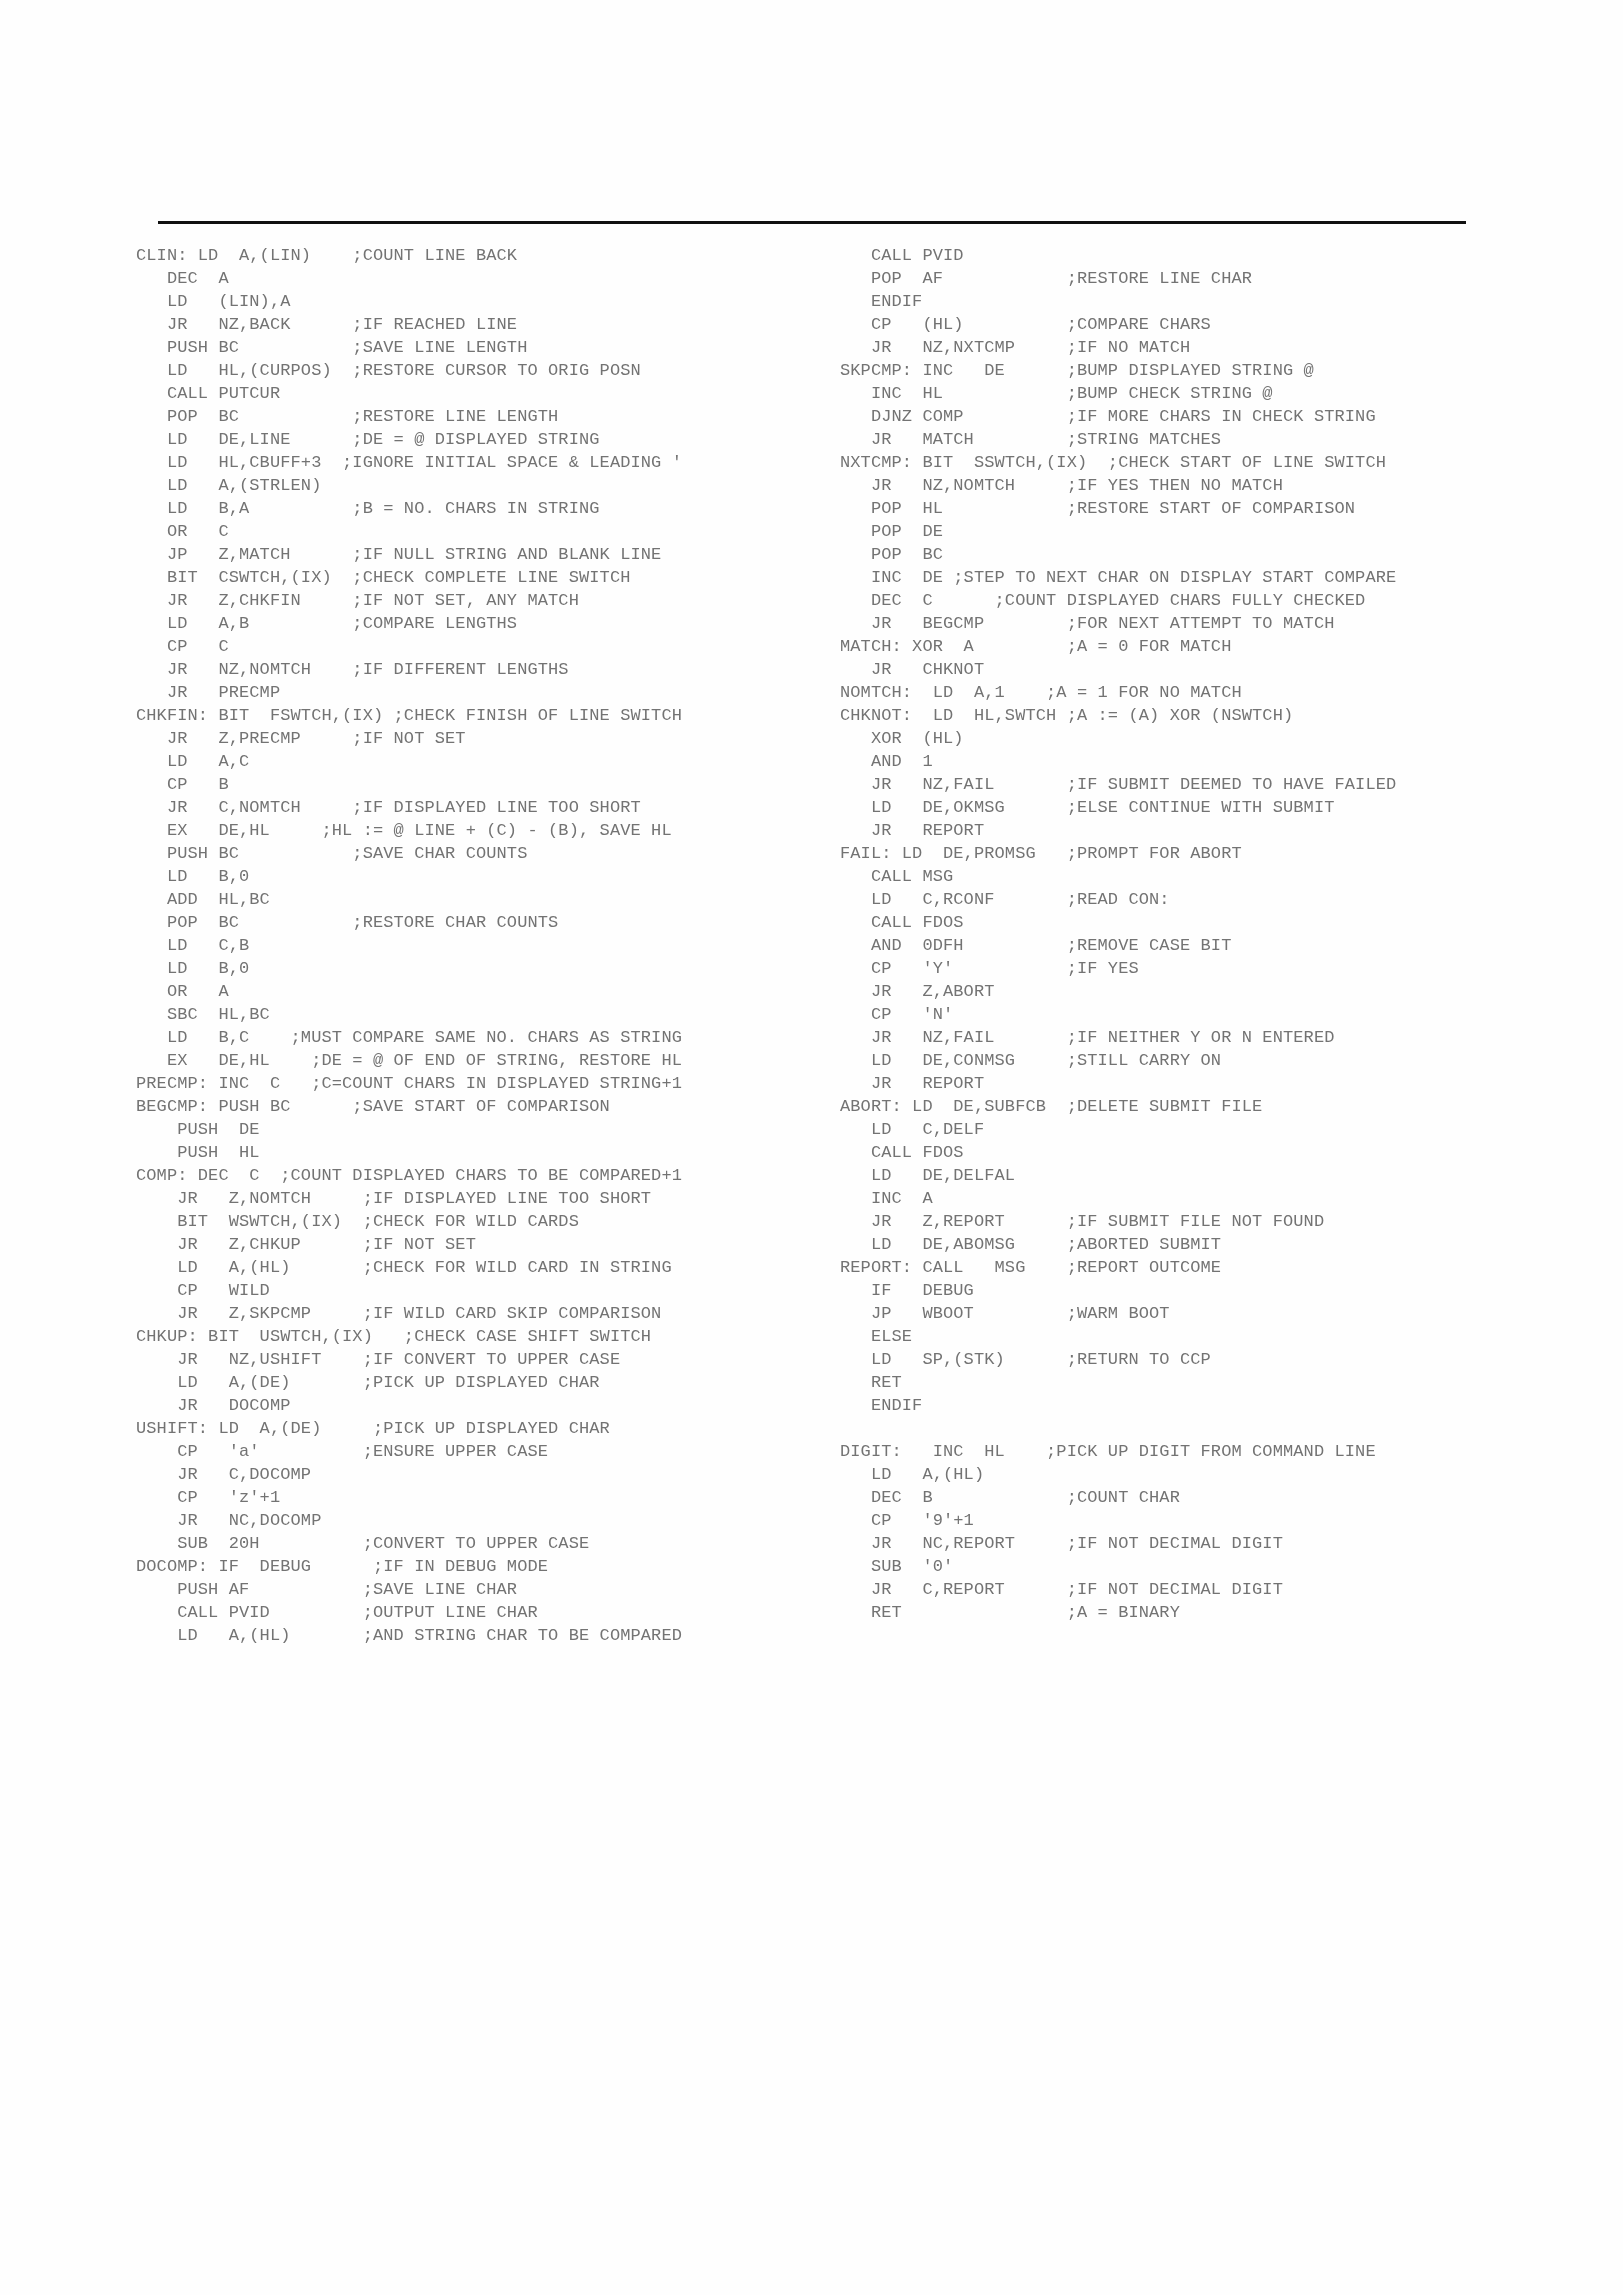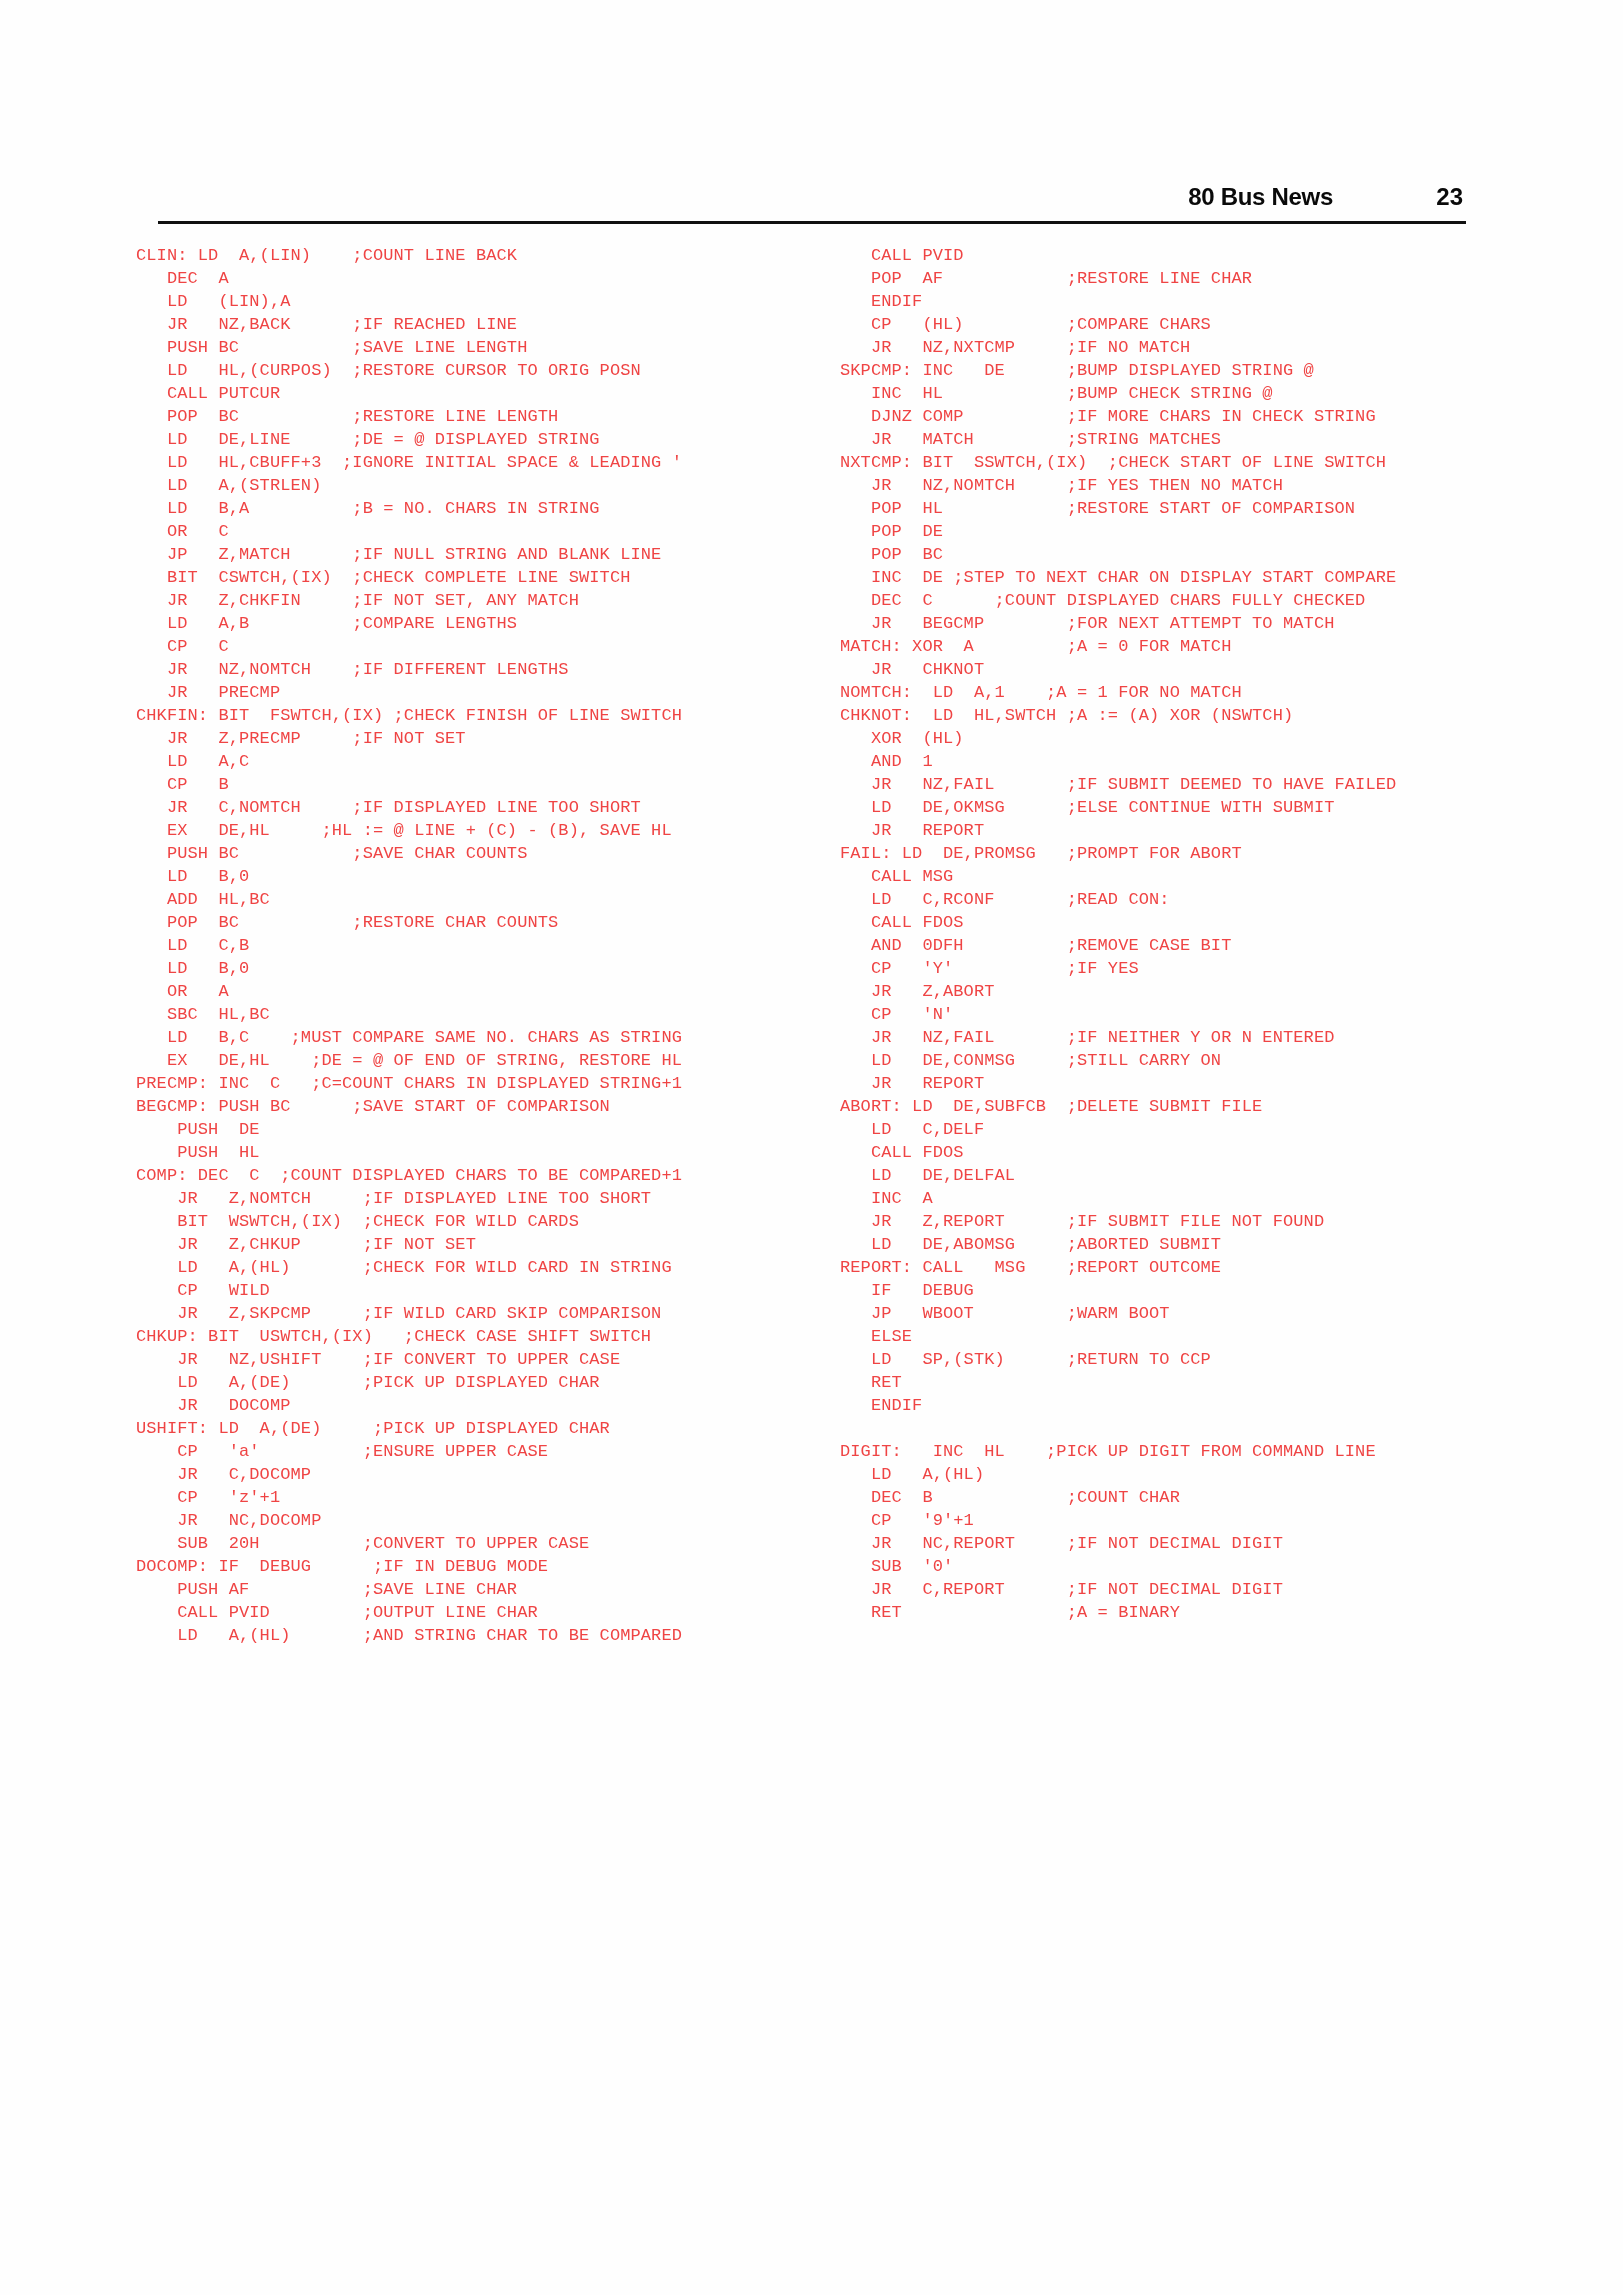--- a/index.html
+++ b/index.html
@@ -76,38 +76,34 @@
   .col-right { left: 840px; width: 708px; }
 
   .code {
     margin: 0;
     padding: 0;
     font-family: "Liberation Mono", "DejaVu Sans Mono", monospace;
     font-size: 17px;
     line-height: 23px;
     letter-spacing: 0.1px;
     white-space: pre;
-    color: #ef4444;
+    color: #737373;
   }
   .code .ln {
     display: block;
     height: 23px;
     white-space: pre;
   }
   .code .ln.blank { color: transparent; }
 </style>
 </head>
 <body>
 
 <div class="page">
 
-  <div class="running-head">
-    <div class="rh-title">80 Bus News</div>
-    <div class="rh-pageno">23</div>
-  </div>
 
   <div class="rule"></div>
 
   <div class="columns">
 
     <div class="col col-left">
       <pre class="code"><span class="ln">CLIN: LD  A,(LIN)    ;COUNT LINE BACK</span><span class="ln">   DEC  A</span><span class="ln">   LD   (LIN),A</span><span class="ln">   JR   NZ,BACK      ;IF REACHED LINE</span><span class="ln">   PUSH BC           ;SAVE LINE LENGTH</span><span class="ln">   LD   HL,(CURPOS)  ;RESTORE CURSOR TO ORIG POSN</span><span class="ln">   CALL PUTCUR</span><span class="ln">   POP  BC           ;RESTORE LINE LENGTH</span><span class="ln">   LD   DE,LINE      ;DE = @ DISPLAYED STRING</span><span class="ln">   LD   HL,CBUFF+3  ;IGNORE INITIAL SPACE &amp; LEADING '</span><span class="ln">   LD   A,(STRLEN)</span><span class="ln">   LD   B,A          ;B = NO. CHARS IN STRING</span><span class="ln">   OR   C</span><span class="ln">   JP   Z,MATCH      ;IF NULL STRING AND BLANK LINE</span><span class="ln">   BIT  CSWTCH,(IX)  ;CHECK COMPLETE LINE SWITCH</span><span class="ln">   JR   Z,CHKFIN     ;IF NOT SET, ANY MATCH</span><span class="ln">   LD   A,B          ;COMPARE LENGTHS</span><span class="ln">   CP   C</span><span class="ln">   JR   NZ,NOMTCH    ;IF DIFFERENT LENGTHS</span><span class="ln">   JR   PRECMP</span><span class="ln">CHKFIN: BIT  FSWTCH,(IX) ;CHECK FINISH OF LINE SWITCH</span><span class="ln">   JR   Z,PRECMP     ;IF NOT SET</span><span class="ln">   LD   A,C</span><span class="ln">   CP   B</span><span class="ln">   JR   C,NOMTCH     ;IF DISPLAYED LINE TOO SHORT</span><span class="ln">   EX   DE,HL     ;HL := @ LINE + (C) - (B), SAVE HL</span><span class="ln">   PUSH BC           ;SAVE CHAR COUNTS</span><span class="ln">   LD   B,0</span><span class="ln">   ADD  HL,BC</span><span class="ln">   POP  BC           ;RESTORE CHAR COUNTS</span><span class="ln">   LD   C,B</span><span class="ln">   LD   B,0</span><span class="ln">   OR   A</span><span class="ln">   SBC  HL,BC</span><span class="ln">   LD   B,C    ;MUST COMPARE SAME NO. CHARS AS STRING</span><span class="ln">   EX   DE,HL    ;DE = @ OF END OF STRING, RESTORE HL</span><span class="ln">PRECMP: INC  C   ;C=COUNT CHARS IN DISPLAYED STRING+1</span><span class="ln">BEGCMP: PUSH BC      ;SAVE START OF COMPARISON</span><span class="ln">    PUSH  DE</span><span class="ln">    PUSH  HL</span><span class="ln">COMP: DEC  C  ;COUNT DISPLAYED CHARS TO BE COMPARED+1</span><span class="ln">    JR   Z,NOMTCH     ;IF DISPLAYED LINE TOO SHORT</span><span class="ln">    BIT  WSWTCH,(IX)  ;CHECK FOR WILD CARDS</span><span class="ln">    JR   Z,CHKUP      ;IF NOT SET</span><span class="ln">    LD   A,(HL)       ;CHECK FOR WILD CARD IN STRING</span><span class="ln">    CP   WILD</span><span class="ln">    JR   Z,SKPCMP     ;IF WILD CARD SKIP COMPARISON</span><span class="ln">CHKUP: BIT  USWTCH,(IX)   ;CHECK CASE SHIFT SWITCH</span><span class="ln">    JR   NZ,USHIFT    ;IF CONVERT TO UPPER CASE</span><span class="ln">    LD   A,(DE)       ;PICK UP DISPLAYED CHAR</span><span class="ln">    JR   DOCOMP</span><span class="ln">USHIFT: LD  A,(DE)     ;PICK UP DISPLAYED CHAR</span><span class="ln">    CP   'a'          ;ENSURE UPPER CASE</span><span class="ln">    JR   C,DOCOMP</span><span class="ln">    CP   'z'+1</span><span class="ln">    JR   NC,DOCOMP</span><span class="ln">    SUB  20H          ;CONVERT TO UPPER CASE</span><span class="ln">DOCOMP: IF  DEBUG      ;IF IN DEBUG MODE</span><span class="ln">    PUSH AF           ;SAVE LINE CHAR</span><span class="ln">    CALL PVID         ;OUTPUT LINE CHAR</span><span class="ln">    LD   A,(HL)       ;AND STRING CHAR TO BE COMPARED</span></pre>
     </div>
 
     <div class="col col-right">

